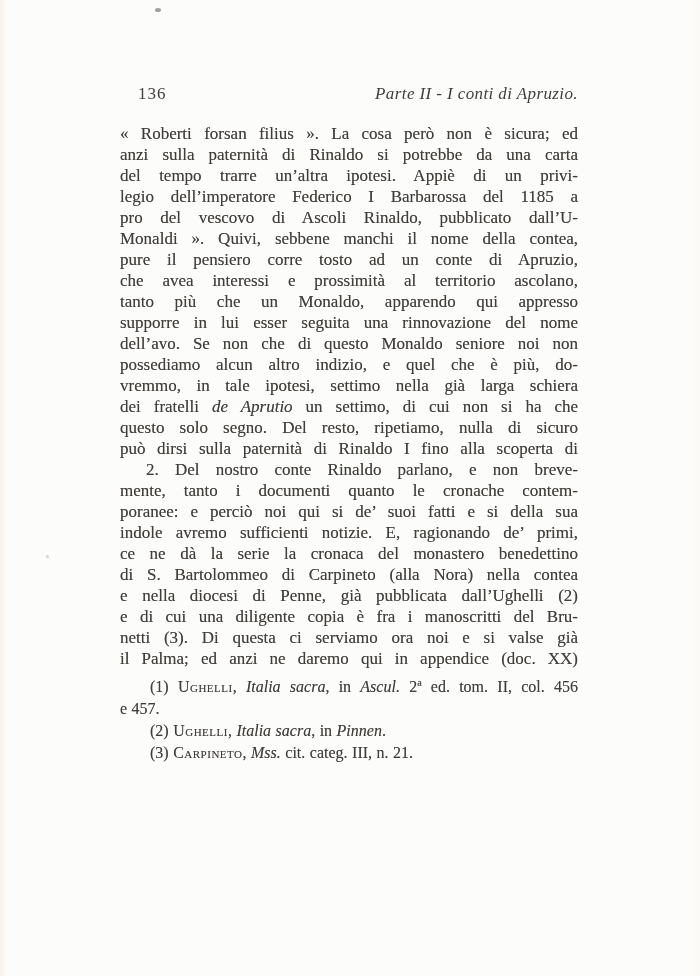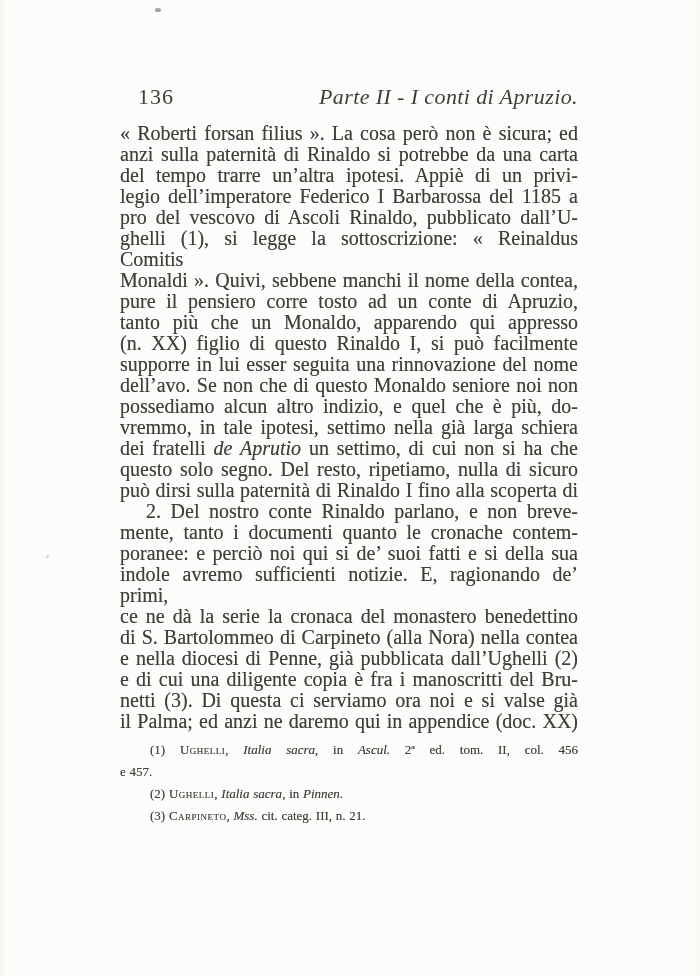--- a/index.html
+++ b/index.html
@@ -21,46 +21,46 @@
     background: #8a8a88;
     border-radius: 50%;
   }
   .speck.s1 { left: 155px; top: 8px; width: 6px; height: 4px; opacity: .8; }
   .speck.s2 { left: 46px; top: 555px; width: 3px; height: 3px; opacity: .35; }
   .header {
     position: relative;
     margin: 84px 122px 0 120px;
     width: 458px;
     height: 22px;
-    font-size: 22px;
+    font-size: 17px;
   }
   .page-number {
     position: absolute;
     left: 18px;
     top: 0;
     letter-spacing: 1px;
   }
   .running-title {
     display: block;
     text-align: right;
     padding-left: 60px;
     font-style: italic;
     letter-spacing: 0.4px;
   }
   .body-text {
     margin: 17px 122px 0 120px;
     width: 458px;
-    font-size: 20px;
+    font-size: 17px;
     line-height: 21px;
     text-shadow: 0 0 0.5px rgba(65,62,58,0.55);
   }
   .footnotes {
     margin: 7px 122px 0 120px;
     width: 458px;
-    font-size: 13px;
+    font-size: 16px;
     line-height: 22px;
     text-shadow: 0 0 0.4px rgba(65,62,58,0.5);
   }
   .line {
     text-align: justify;
     text-align-last: justify;
     word-spacing: 0.5px;
   }
   .line.nojust {
     text-align: center;
@@ -82,25 +82,24 @@
     <span class="page-number">136</span>
     <span class="running-title">Parte II - I conti di Apruzio.</span>
   </div>
 
   <div class="body-text">
       <div class="line"><span class="seg-normal">« Roberti forsan filius ». La cosa però non è sicura; ed</span></div>
       <div class="line"><span class="seg-normal">anzi sulla paternità di Rinaldo si potrebbe da una carta</span></div>
       <div class="line"><span class="seg-normal">del tempo trarre un’altra ipotesi. Appiè di un privi-</span></div>
       <div class="line"><span class="seg-normal">legio dell’imperatore Federico I Barbarossa del 1185 a</span></div>
       <div class="line"><span class="seg-normal">pro del vescovo di Ascoli Rinaldo, pubblicato dall’U-</span></div>
-      <div class="line"><span class="seg-normal">ghelli (1), si legge la sottoscrizione: « Reinaldus Comitis</span></div>
       <div class="line"><span class="seg-normal">Monaldi ». Quivi, sebbene manchi il nome della contea,</span></div>
       <div class="line"><span class="seg-normal">pure il pensiero corre tosto ad un conte di Apruzio,</span></div>
+      <div class="line"><span class="seg-normal">che avea interessi e prossimità al territorio ascolano,</span></div>
       <div class="line"><span class="seg-normal">tanto più che un Monaldo, apparendo qui appresso</span></div>
-      <div class="line"><span class="seg-normal">(n. XX) figlio di questo Rinaldo I, si può facilmente</span></div>
       <div class="line"><span class="seg-normal">supporre in lui esser seguita una rinnovazione del nome</span></div>
       <div class="line"><span class="seg-normal">dell’avo. Se non che di questo Monaldo seniore noi non</span></div>
       <div class="line"><span class="seg-normal">possediamo alcun altro indizio, e quel che è più, do-</span></div>
       <div class="line"><span class="seg-normal">vremmo, in tale ipotesi, settimo nella già larga schiera</span></div>
       <div class="line"><span class="seg-normal">dei fratelli </span><span class="seg-italic">de Aprutio</span><span class="seg-normal"> un settimo, di cui non si ha che</span></div>
       <div class="line"><span class="seg-normal">questo solo segno. Del resto, ripetiamo, nulla di sicuro</span></div>
       <div class="line"><span class="seg-normal">può dirsi sulla paternità di Rinaldo I fino alla scoperta di</span></div>
       <div class="line indent"><span class="seg-normal">2. Del nostro conte Rinaldo parlano, e non breve-</span></div>
       <div class="line"><span class="seg-normal">mente, tanto i documenti quanto le cronache contem-</span></div>
       <div class="line"><span class="seg-normal">poranee: e perciò noi qui si de’ suoi fatti e si della sua</span></div>

